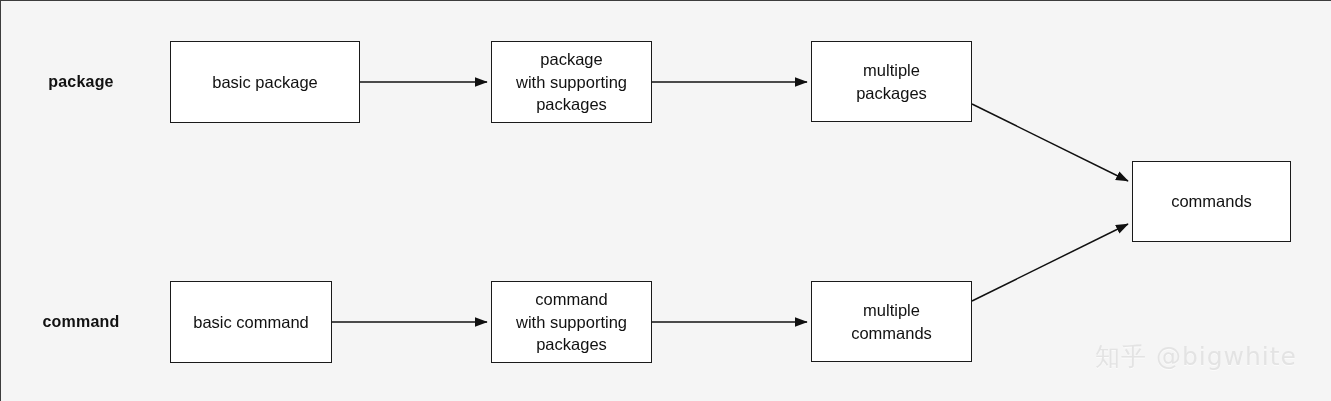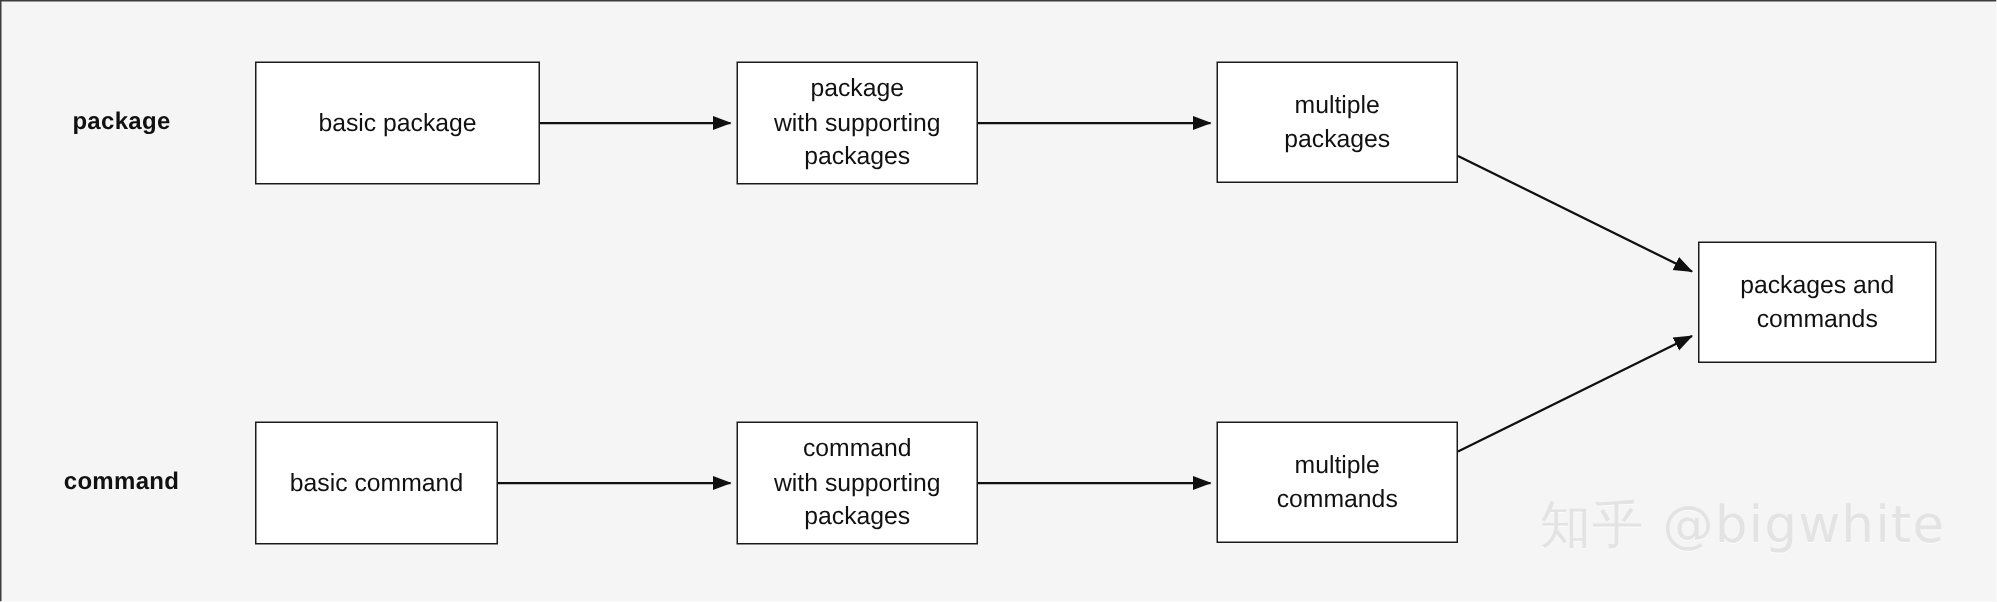--- a/index.html
+++ b/index.html
@@ -48,21 +48,21 @@
     font-size: 16.5px;
     color: #111111;
     line-height: 1.36;
     padding: 2px 4px;
   }
   .node span { display: block; }
   .watermark {
     position: absolute;
     right: 34px;
     bottom: 28px;
-    font-size: 34px;
+    font-size: 25px;
     color: #e3e3e3;
     letter-spacing: 1px;
     white-space: nowrap;
     text-shadow: 0 1px 0 #fbfbfb;
     font-family: "DejaVu Sans", sans-serif;
   }
 </style>
 </head>
 <body>
 
@@ -124,20 +124,19 @@
 
   <div class="node" style="left:810px; top:280px; width:161px; height:81px;">
     <div>
       <span>multiple</span>
       <span>commands</span>
     </div>
   </div>
 
   <div class="node" style="left:1131px; top:160px; width:159px; height:81px;">
     <div>
-      <span>packages and</span>
       <span>commands</span>
     </div>
   </div>
 
   <div class="watermark">知乎 @bigwhite</div>
 
 </div>
 
 </body></html>

